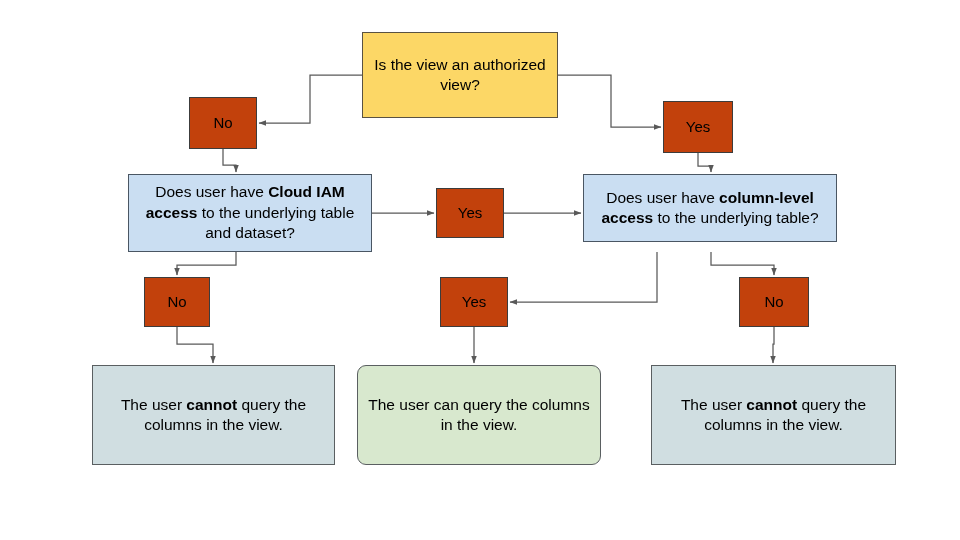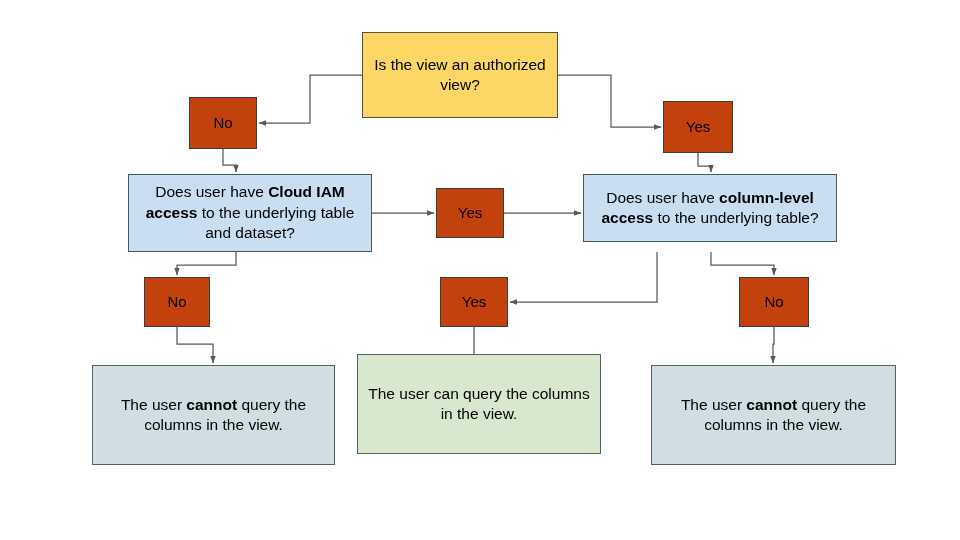--- a/index.html
+++ b/index.html
@@ -143,21 +143,21 @@
   </div>
 
   <div class="node label-box" style="left:739px; top:277px; width:70px; height:50px;">
     <span class="txt">No</span>
   </div>
 
   <div class="node result-gray" style="left:92px; top:365px; width:243px; height:100px;">
     <span class="txt"><span>The user </span><b>cannot</b><span> query the columns in the view.</span></span>
   </div>
 
-  <div class="node result-green" style="left:357px; top:354px; width:244px; height:100px;">
+  <div class="node result-green" style="left:357px; top:365px; width:244px; height:100px;border-radius:9px;">
     <span class="txt">The user can query the columns in the view.</span>
   </div>
 
   <div class="node result-gray" style="left:651px; top:365px; width:245px; height:100px;">
     <span class="txt"><span>The user </span><b>cannot</b><span> query the columns in the view.</span></span>
   </div>
 
 </div>
 
 </body></html>

